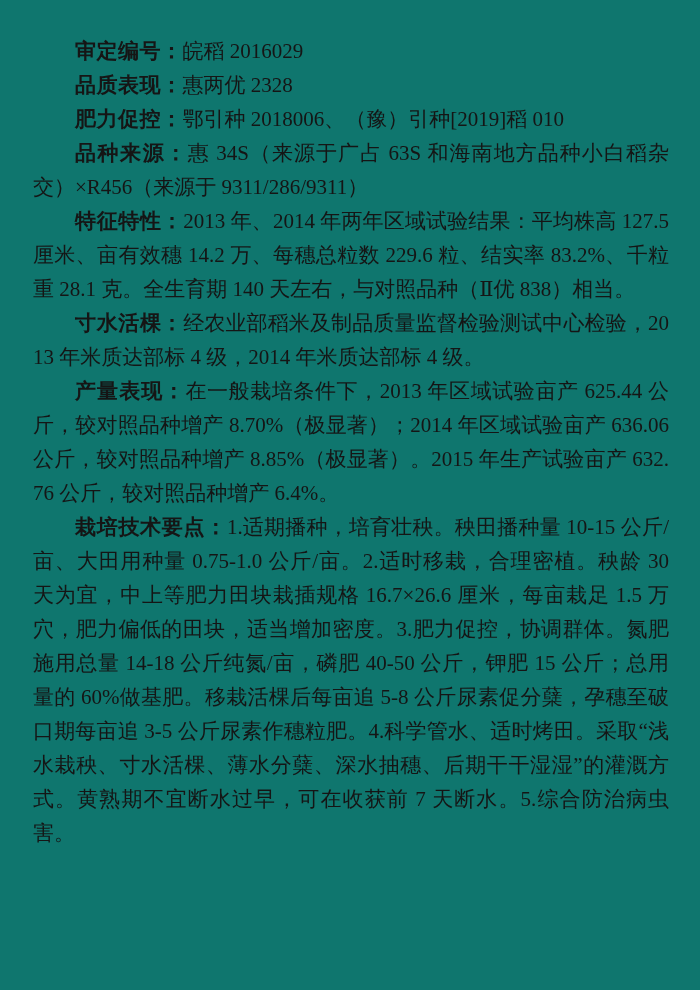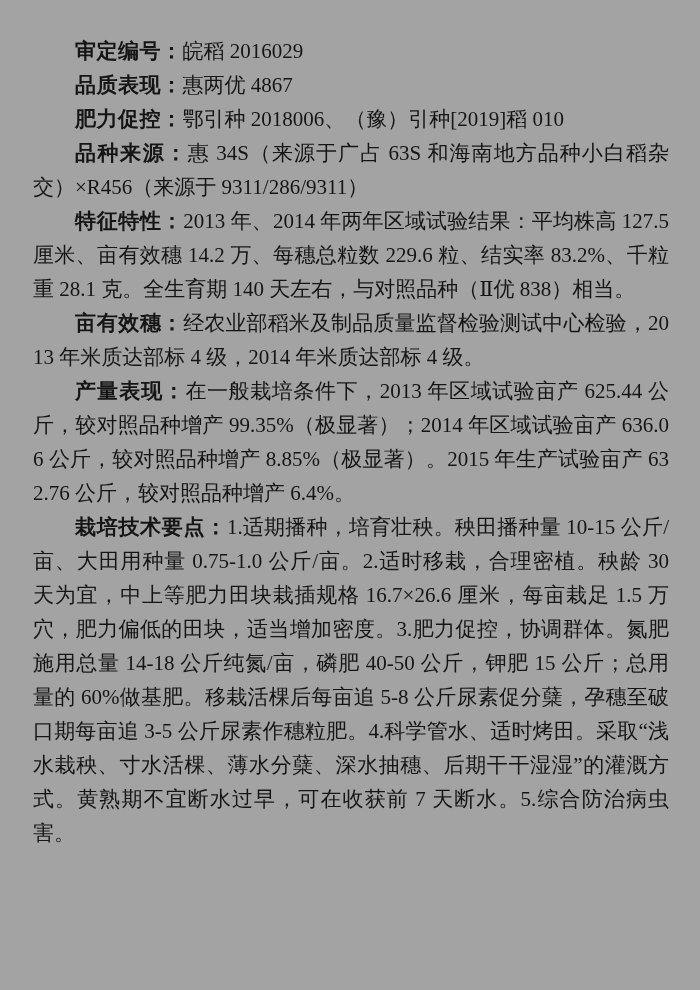--- a/index.html
+++ b/index.html
@@ -4,21 +4,21 @@
 <style>
   html, body {
     margin: 0;
     padding: 0;
     background: #ffffff;
   }
   .page {
     position: relative;
     width: 700px;
     height: 990px;
-    background: #a3a3a3;
+    background: #0f766e;
     box-sizing: border-box;
     padding: 34px 31px 0 33px;
     overflow: hidden;
     font-family: "Liberation Serif", "DejaVu Serif", serif;
     color: #151515;
   }
   .doc-body {
     width: 100%;
   }
   p.para {
@@ -41,31 +41,31 @@
   }
 </style>
 </head>
 <body>
 
 <div class="page">
   <div class="doc-body">
 
     <p class="para"><span class="field-label">审定编号：</span><span class="field-value">皖稻 2016029</span></p>
 
-    <p class="para"><span class="field-label">品质表现：</span><span class="field-value">惠两优 4867</span></p>
+    <p class="para"><span class="field-label">品质表现：</span><span class="field-value">惠两优 2328</span></p>
 
     <p class="para"><span class="field-label">肥力促控：</span><span class="field-value">鄂引种 2018006、（豫）引种[2019]稻 010</span></p>
 
 
 
     <p class="para"><span class="field-label">品种来源：</span><span class="field-value">惠 34S（来源于广占 63S 和海南地方品种小白稻杂交）×R456（来源于 9311/286/9311）</span></p>
 
     <p class="para"><span class="field-label">特征特性：</span><span class="field-value">2013 年、2014 年两年区域试验结果：平均株高 127.5 厘米、亩有效穗 14.2 万、每穗总粒数 229.6 粒、结实率 83.2%、千粒重 28.1 克。全生育期 140 天左右，与对照品种（Ⅱ优 838）相当。</span></p>
 
 
-    <p class="para"><span class="field-label">亩有效穗：</span><span class="field-value">经农业部稻米及制品质量监督检验测试中心检验，2013 年米质达部标 4 级，2014 年米质达部标 4 级。</span></p>
+    <p class="para"><span class="field-label">寸水活棵：</span><span class="field-value">经农业部稻米及制品质量监督检验测试中心检验，2013 年米质达部标 4 级，2014 年米质达部标 4 级。</span></p>
 
-    <p class="para"><span class="field-label">产量表现：</span><span class="field-value">在一般栽培条件下，2013 年区域试验亩产 625.44 公斤，较对照品种增产 99.35%（极显著）；2014 年区域试验亩产 636.06 公斤，较对照品种增产 8.85%（极显著）。2015 年生产试验亩产 632.76 公斤，较对照品种增产 6.4%。</span></p>
+    <p class="para"><span class="field-label">产量表现：</span><span class="field-value">在一般栽培条件下，2013 年区域试验亩产 625.44 公斤，较对照品种增产 8.70%（极显著）；2014 年区域试验亩产 636.06 公斤，较对照品种增产 8.85%（极显著）。2015 年生产试验亩产 632.76 公斤，较对照品种增产 6.4%。</span></p>
 
     <p class="para"><span class="field-label">栽培技术要点：</span><span class="field-value">1.适期播种，培育壮秧。秧田播种量 10-15 公斤/亩、大田用种量 0.75-1.0 公斤/亩。2.适时移栽，合理密植。秧龄 30 天为宜，中上等肥力田块栽插规格 16.7×26.6 厘米，每亩栽足 1.5 万穴，肥力偏低的田块，适当增加密度。3.肥力促控，协调群体。氮肥施用总量 14-18 公斤纯氮/亩，磷肥 40-50 公斤，钾肥 15 公斤；总用量的 60%做基肥。移栽活棵后每亩追 5-8 公斤尿素促分蘖，孕穗至破口期每亩追 3-5 公斤尿素作穗粒肥。4.科学管水、适时烤田。采取“浅水栽秧、寸水活棵、薄水分蘖、深水抽穗、后期干干湿湿”的灌溉方式。黄熟期不宜断水过早，可在收获前 7 天断水。5.综合防治病虫害。</span></p>
 
   </div>
 </div>
 
 </body></html>

